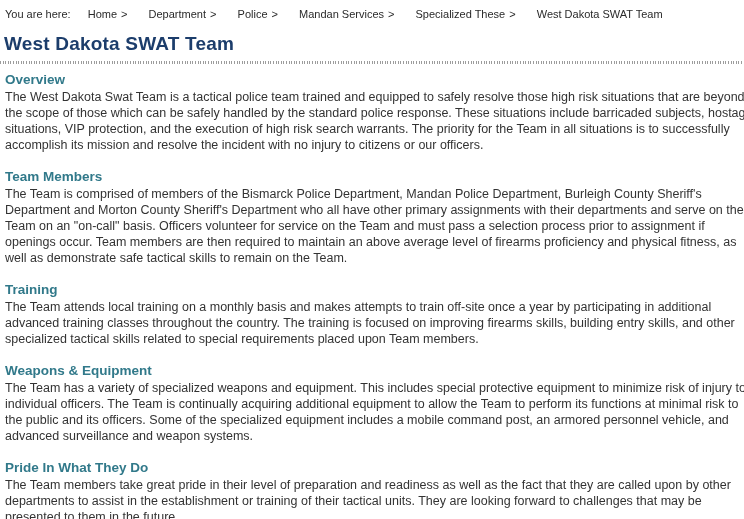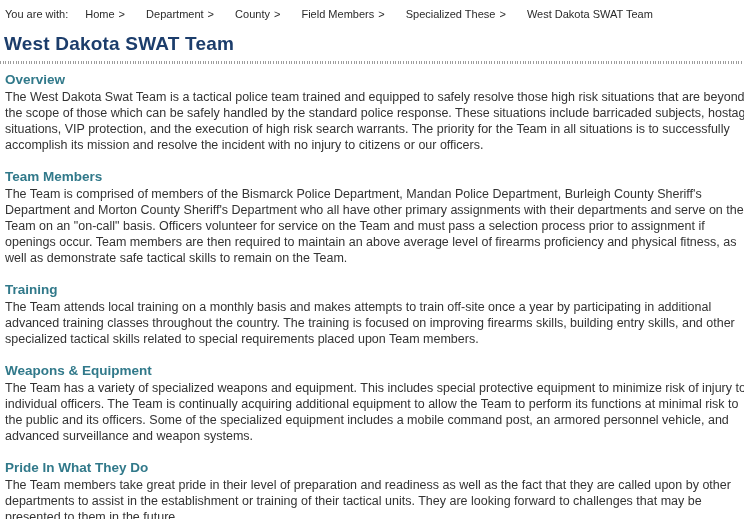--- a/index.html
+++ b/index.html
@@ -65,25 +65,25 @@
     margin: 0;
     font-size: 12.5px;
     line-height: 16px;
     color: #333333;
   }
 </style>
 </head>
 <body>
 
 <div class="breadcrumb">
-  <span>You are with:</span><span> </span>
+  <span>You are here:</span><span> </span>
   <span class="crumb">Home</span><span class="sep">&gt;</span>
   <span class="crumb">Department</span><span class="sep">&gt;</span>
-  <span class="crumb">County</span><span class="sep">&gt;</span>
-  <span class="crumb">Field Members</span><span class="sep">&gt;</span>
+  <span class="crumb">Police</span><span class="sep">&gt;</span>
+  <span class="crumb">Mandan Services</span><span class="sep">&gt;</span>
   <span class="crumb">Specialized These</span><span class="sep">&gt;</span>
   <span class="crumb current">West Dakota SWAT Team</span>
 </div>
 
 <h1 class="page-title">West Dakota SWAT Team</h1>
 
 <div class="dotted-divider"></div>
 
 <div class="content">
 

